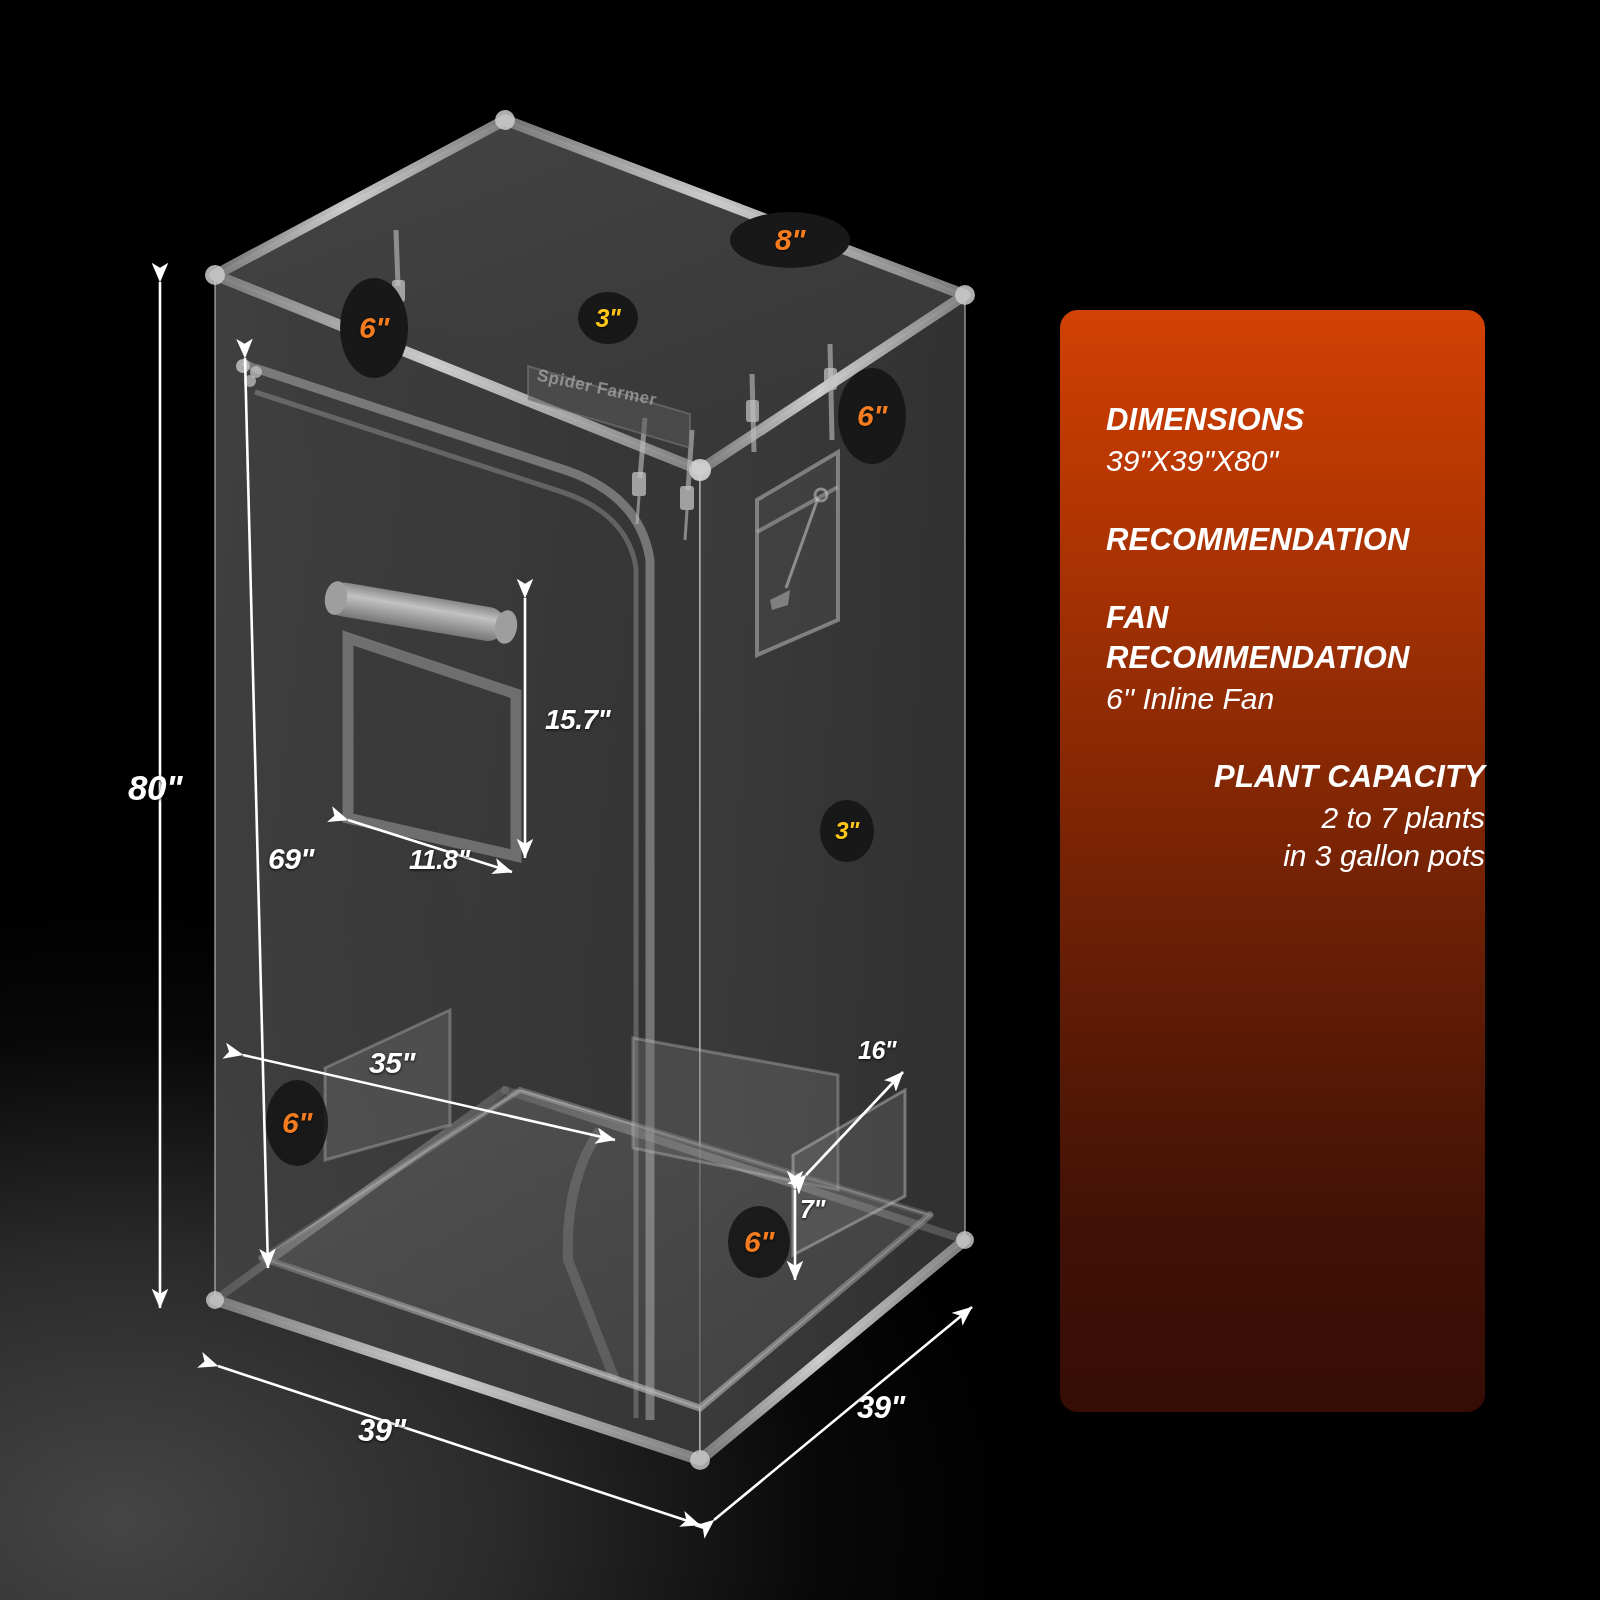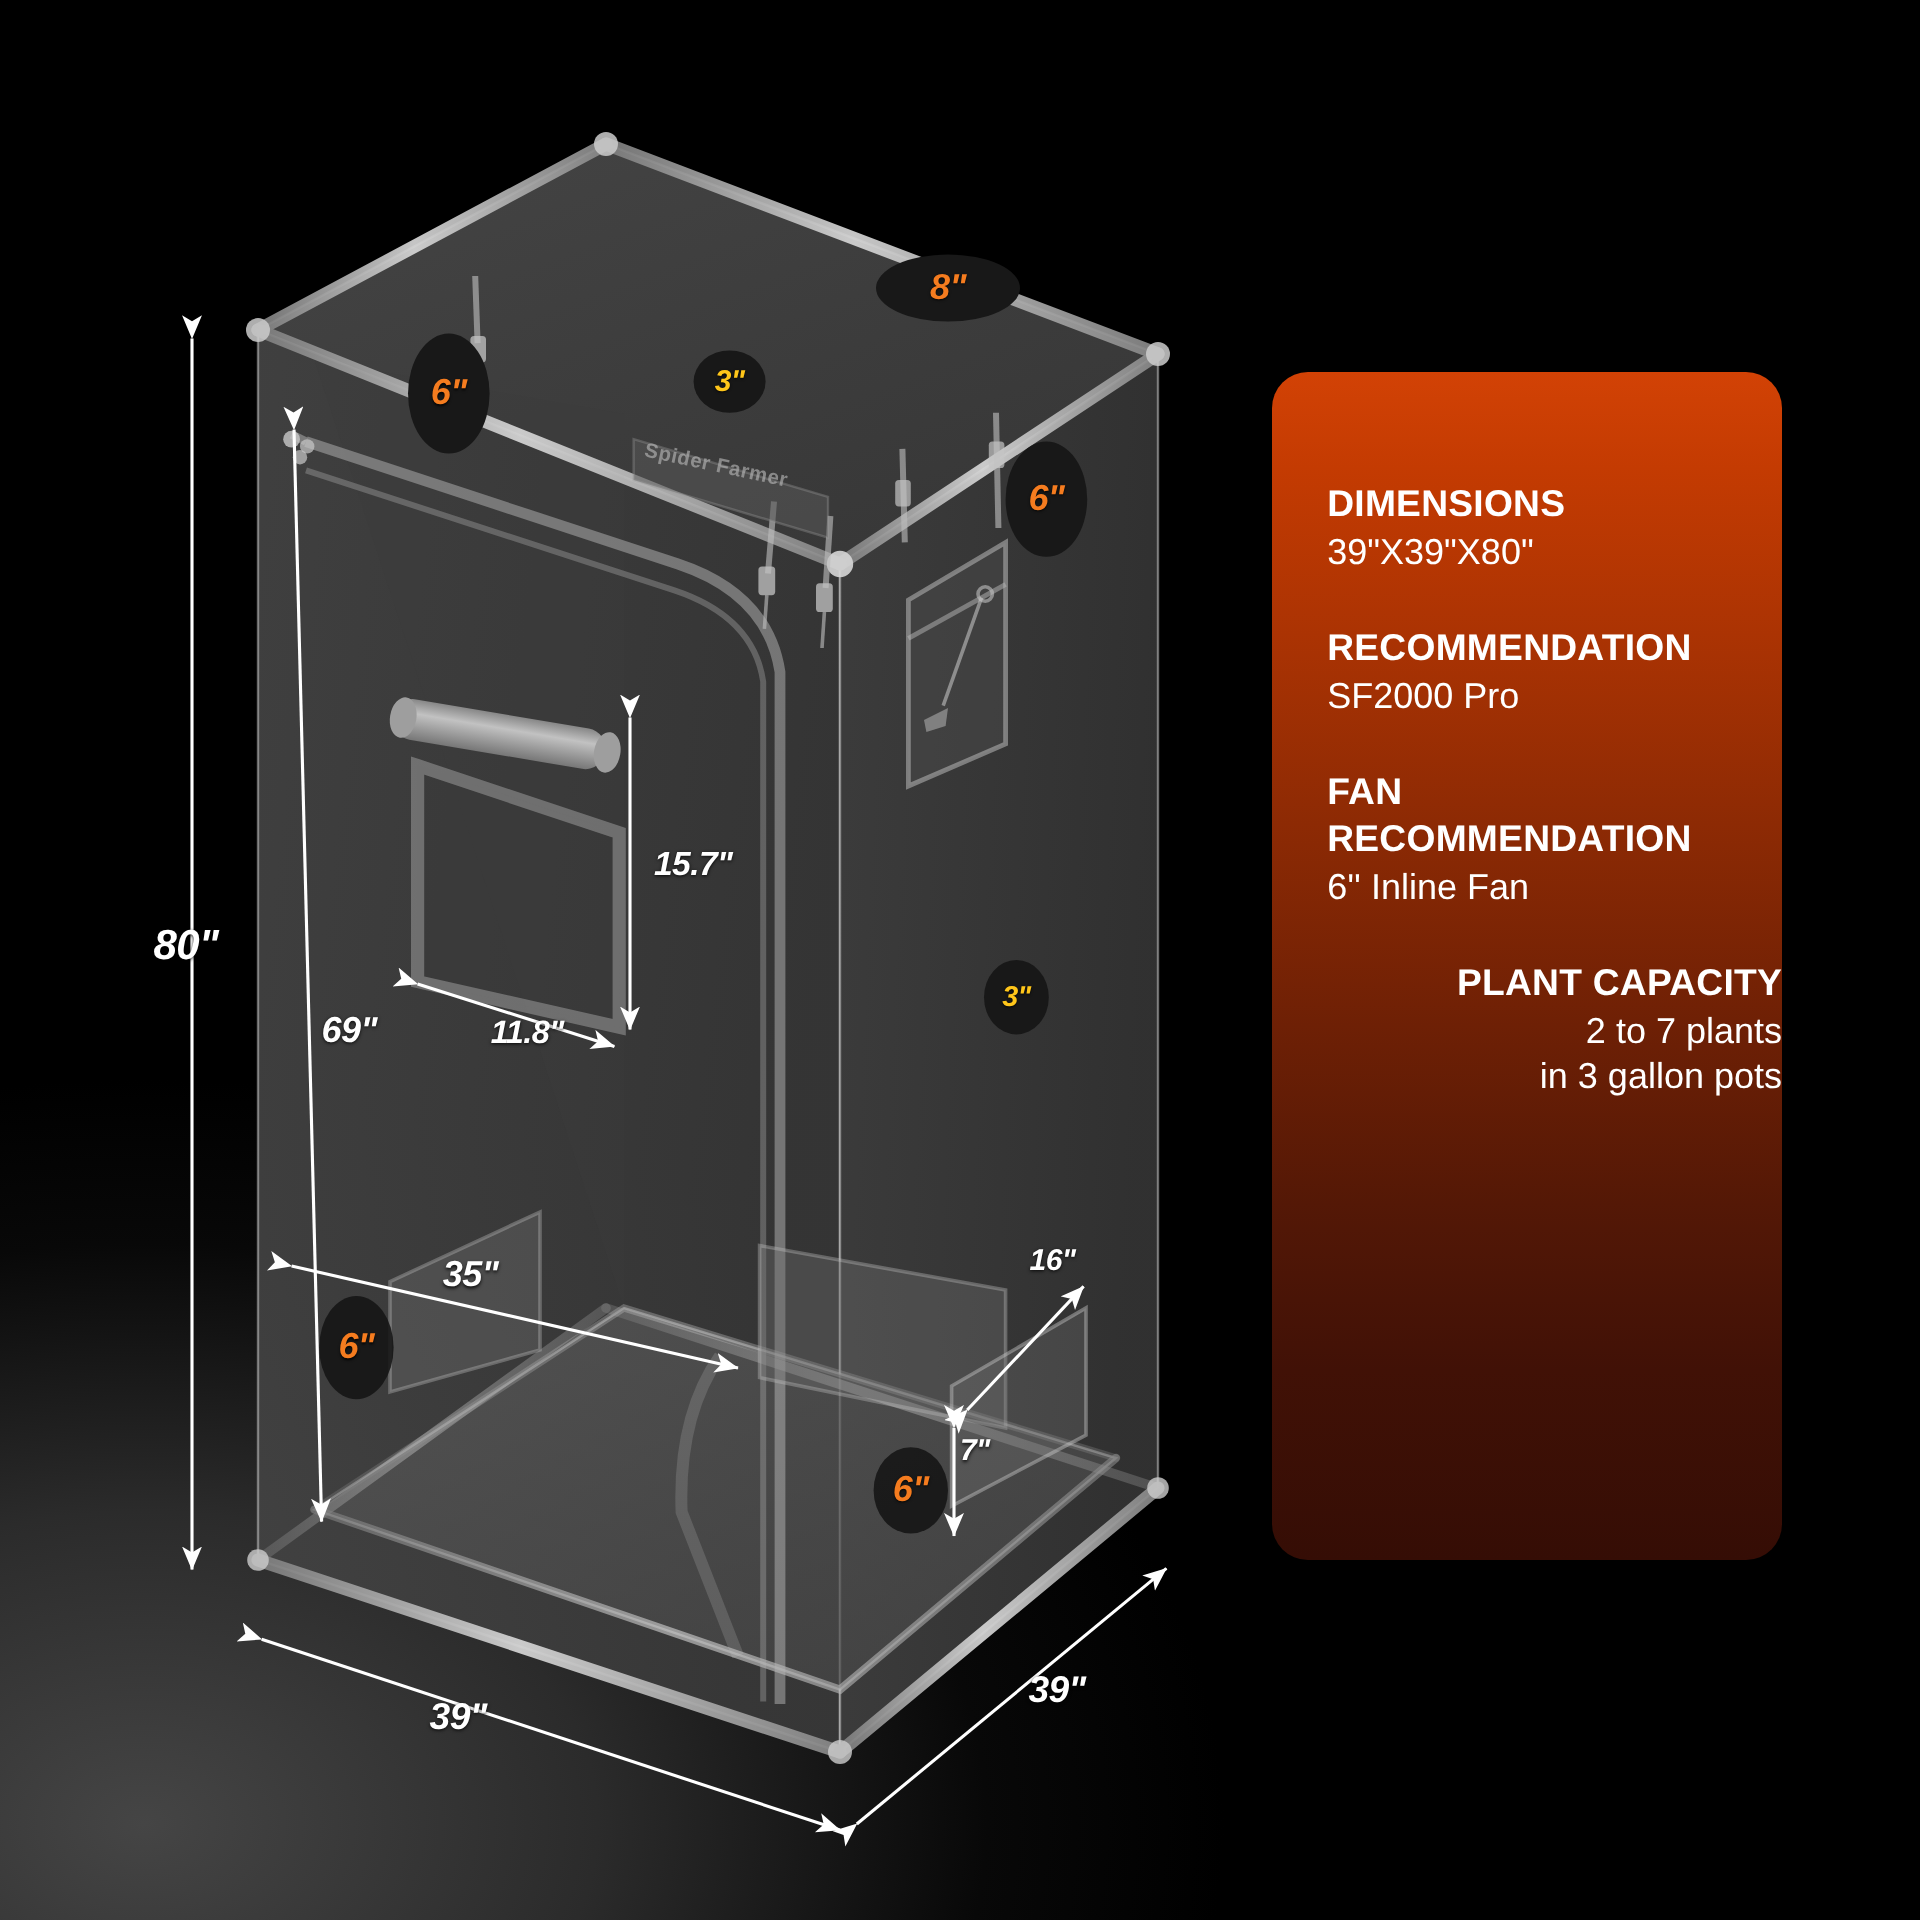--- a/index.html
+++ b/index.html
@@ -54,33 +54,34 @@
     letter-spacing:.5px;
     opacity:.62;
     transform:rotate(12deg);
     white-space:nowrap;
     user-select:none;
   }
 
   
   #panel{
     position:absolute;
-    left:1060px;top:310px;width:425px;height:990px;
-    border-radius:30px;
+    left:1060px;top:310px;width:425px;height:1102px;
+    border-radius:18px;
     background:linear-gradient(180deg,
         #d24205 0%,
         #c43b02 8%,
         #ab3303 22%,
         #8d2a04 38%,
         #6e2005 55%,
         #541806 70%,
         #411106 84%,
         #350d05 100%);
     box-sizing:border-box;
     padding:92px 0 0 46px;
+    font-style:italic;
   }
   .blk{margin-bottom:42px;}
   .blk:last-child{margin-bottom:0;text-align:right;}
   .blk h3{
     margin:0 0 4px 0;
     color:#fff;
     font-size:31px;
     font-weight:700;
     line-height:1.16;
     letter-spacing:.2px;
@@ -306,21 +307,20 @@
 
   <div id="panel">
 
     <div class="blk">
       <h3>DIMENSIONS</h3>
       <p>39"X39"X80"</p>
     </div>
 
     <div class="blk">
       <h3>RECOMMENDATION</h3>
-      <p>SF2000 Pro</p>
     </div>
 
     <div class="blk">
       <h3>FAN</h3>
       <h3>RECOMMENDATION</h3>
       <p>6'' Inline Fan</p>
     </div>
 
     <div class="blk">
       <h3>PLANT CAPACITY</h3>

